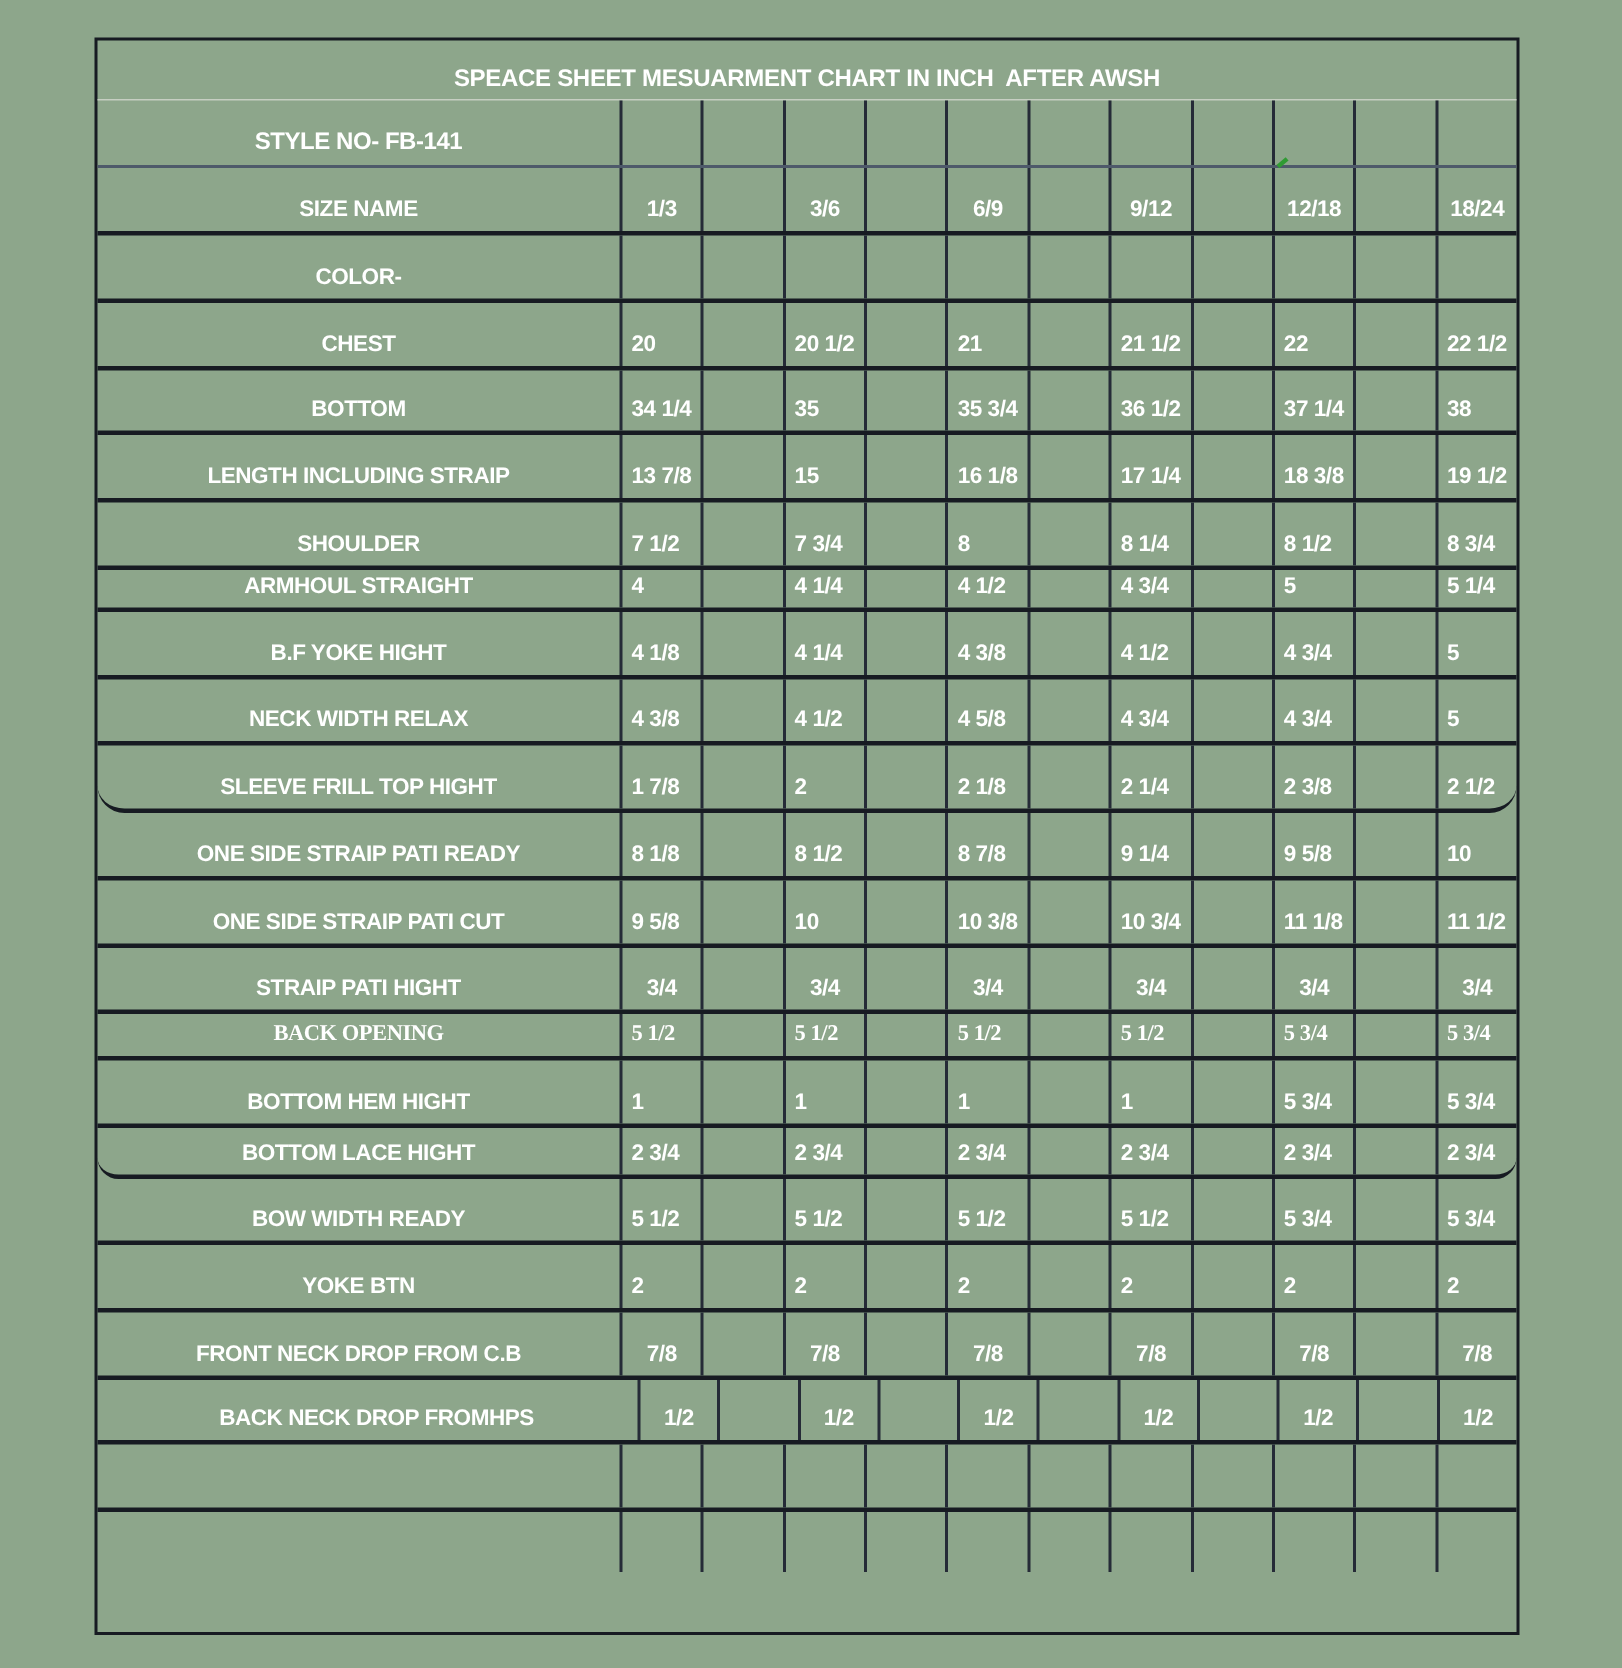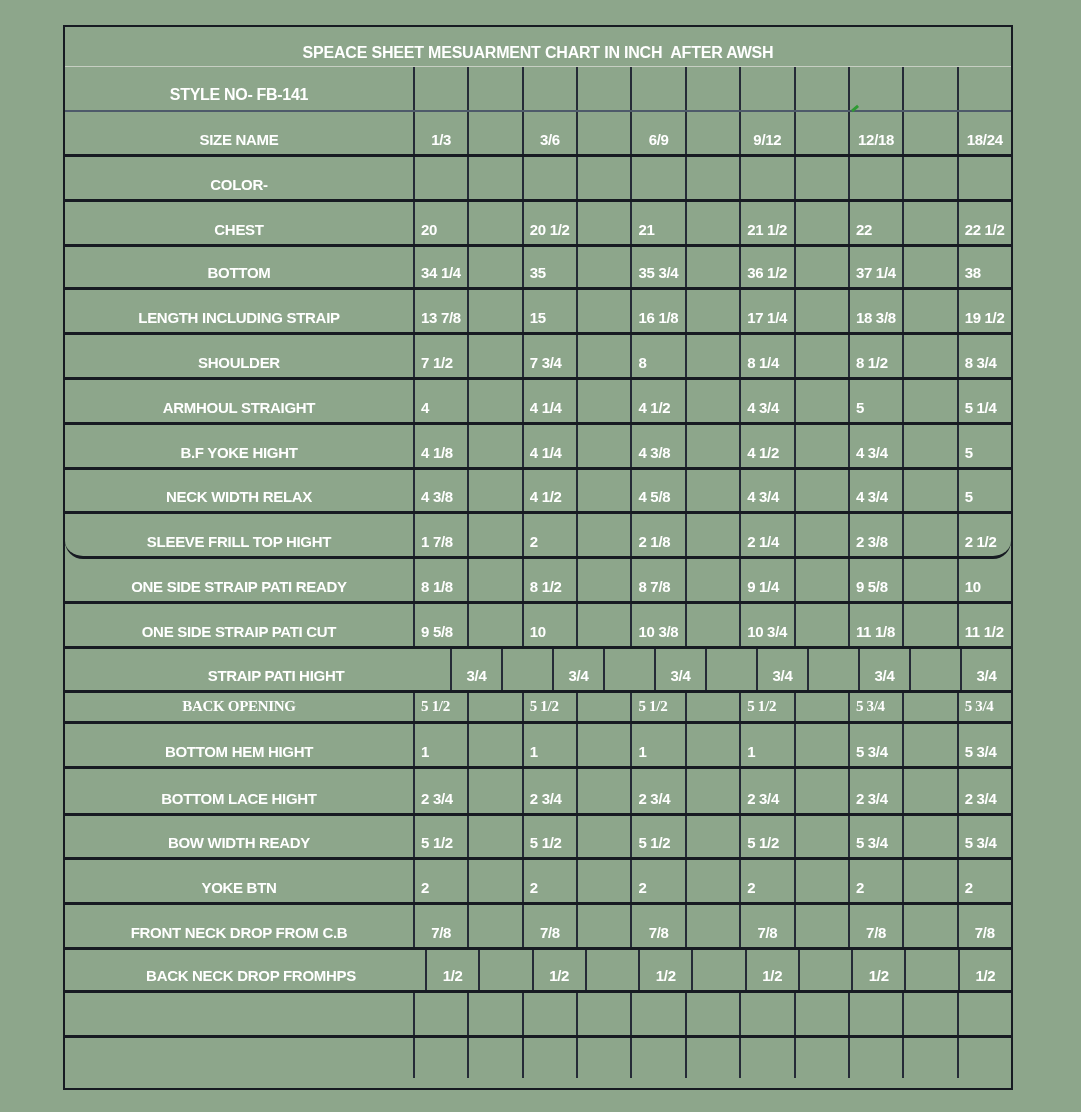--- a/index.html
+++ b/index.html
@@ -167,21 +167,21 @@
         <div class="cell vcell val-left">7 3/4</div>
         <div class="cell vcell"></div>
         <div class="cell vcell val-left">8</div>
         <div class="cell vcell"></div>
         <div class="cell vcell val-left">8 1/4</div>
         <div class="cell vcell"></div>
         <div class="cell vcell val-left">8 1/2</div>
         <div class="cell vcell"></div>
         <div class="cell vcell val-left">8 3/4</div>
       </div>
-      <div class="row" style="height: 45px;">
+      <div class="row" style="height: 28px;">
         <div class="cell label-cell">ARMHOUL STRAIGHT</div>
         <div class="cell vcell val-left">4</div>
         <div class="cell vcell"></div>
         <div class="cell vcell val-left">4 1/4</div>
         <div class="cell vcell"></div>
         <div class="cell vcell val-left">4 1/2</div>
         <div class="cell vcell"></div>
         <div class="cell vcell val-left">4 3/4</div>
         <div class="cell vcell"></div>
         <div class="cell vcell val-left">5</div>
@@ -251,21 +251,21 @@
         <div class="cell vcell val-left">10</div>
         <div class="cell vcell"></div>
         <div class="cell vcell val-left">10 3/8</div>
         <div class="cell vcell"></div>
         <div class="cell vcell val-left">10 3/4</div>
         <div class="cell vcell"></div>
         <div class="cell vcell val-left">11 1/8</div>
         <div class="cell vcell"></div>
         <div class="cell vcell val-left">11 1/2</div>
       </div>
-      <div class="row" style="height: 44px; padding-left: 37px;">
+      <div class="row" style="height: 44px;">
         <div class="cell label-cell">STRAIP PATI HIGHT</div>
         <div class="cell vcell val-center">3/4</div>
         <div class="cell vcell"></div>
         <div class="cell vcell val-center">3/4</div>
         <div class="cell vcell"></div>
         <div class="cell vcell val-center">3/4</div>
         <div class="cell vcell"></div>
         <div class="cell vcell val-center">3/4</div>
         <div class="cell vcell"></div>
         <div class="cell vcell val-center">3/4</div>
@@ -293,21 +293,21 @@
         <div class="cell vcell val-left">1</div>
         <div class="cell vcell"></div>
         <div class="cell vcell val-left">1</div>
         <div class="cell vcell"></div>
         <div class="cell vcell val-left">1</div>
         <div class="cell vcell"></div>
         <div class="cell vcell val-left">5 3/4</div>
         <div class="cell vcell"></div>
         <div class="cell vcell val-left">5 3/4</div>
       </div>
-      <div class="row" style="height: 47px;">
+      <div class="row" style="height: 34px; border-radius: 14px;">
         <div class="cell label-cell">BOTTOM LACE HIGHT</div>
         <div class="cell vcell val-left">2 3/4</div>
         <div class="cell vcell"></div>
         <div class="cell vcell val-left">2 3/4</div>
         <div class="cell vcell"></div>
         <div class="cell vcell val-left">2 3/4</div>
         <div class="cell vcell"></div>
         <div class="cell vcell val-left">2 3/4</div>
         <div class="cell vcell"></div>
         <div class="cell vcell val-left">2 3/4</div>

